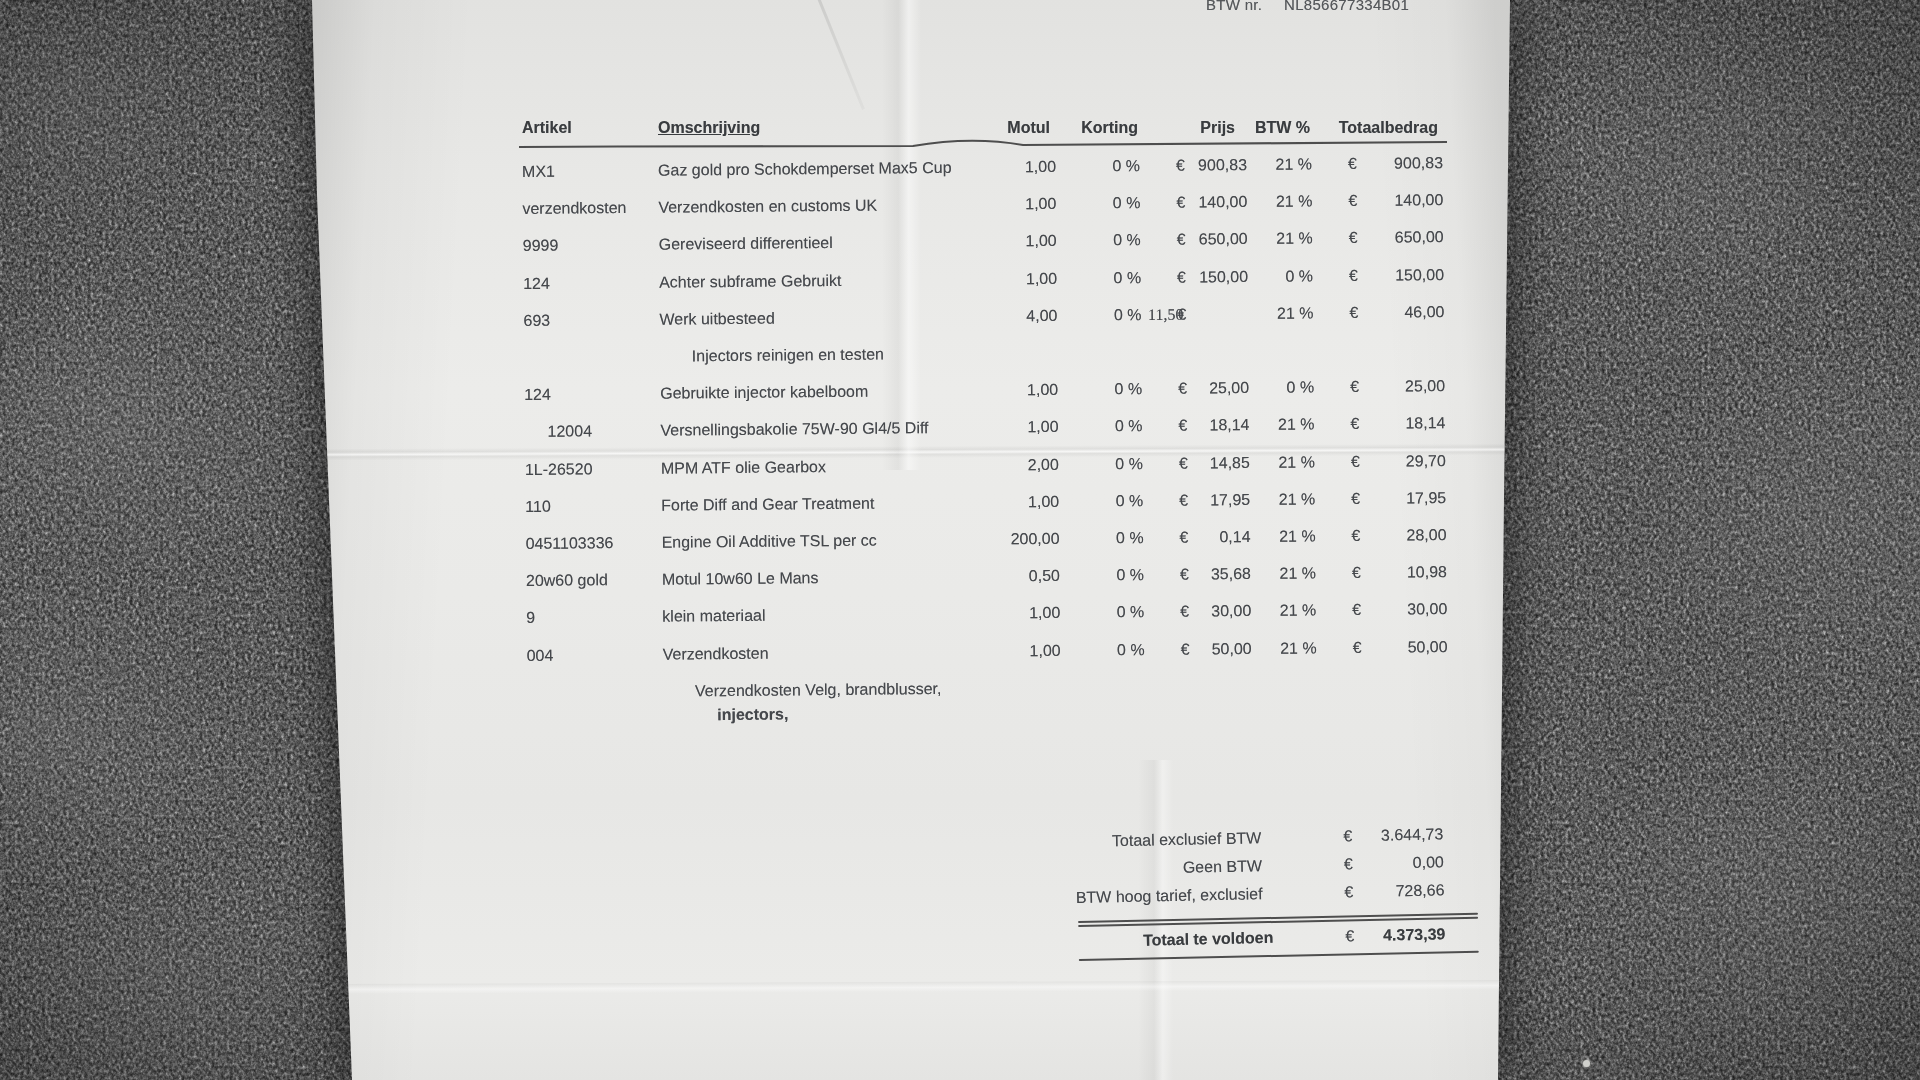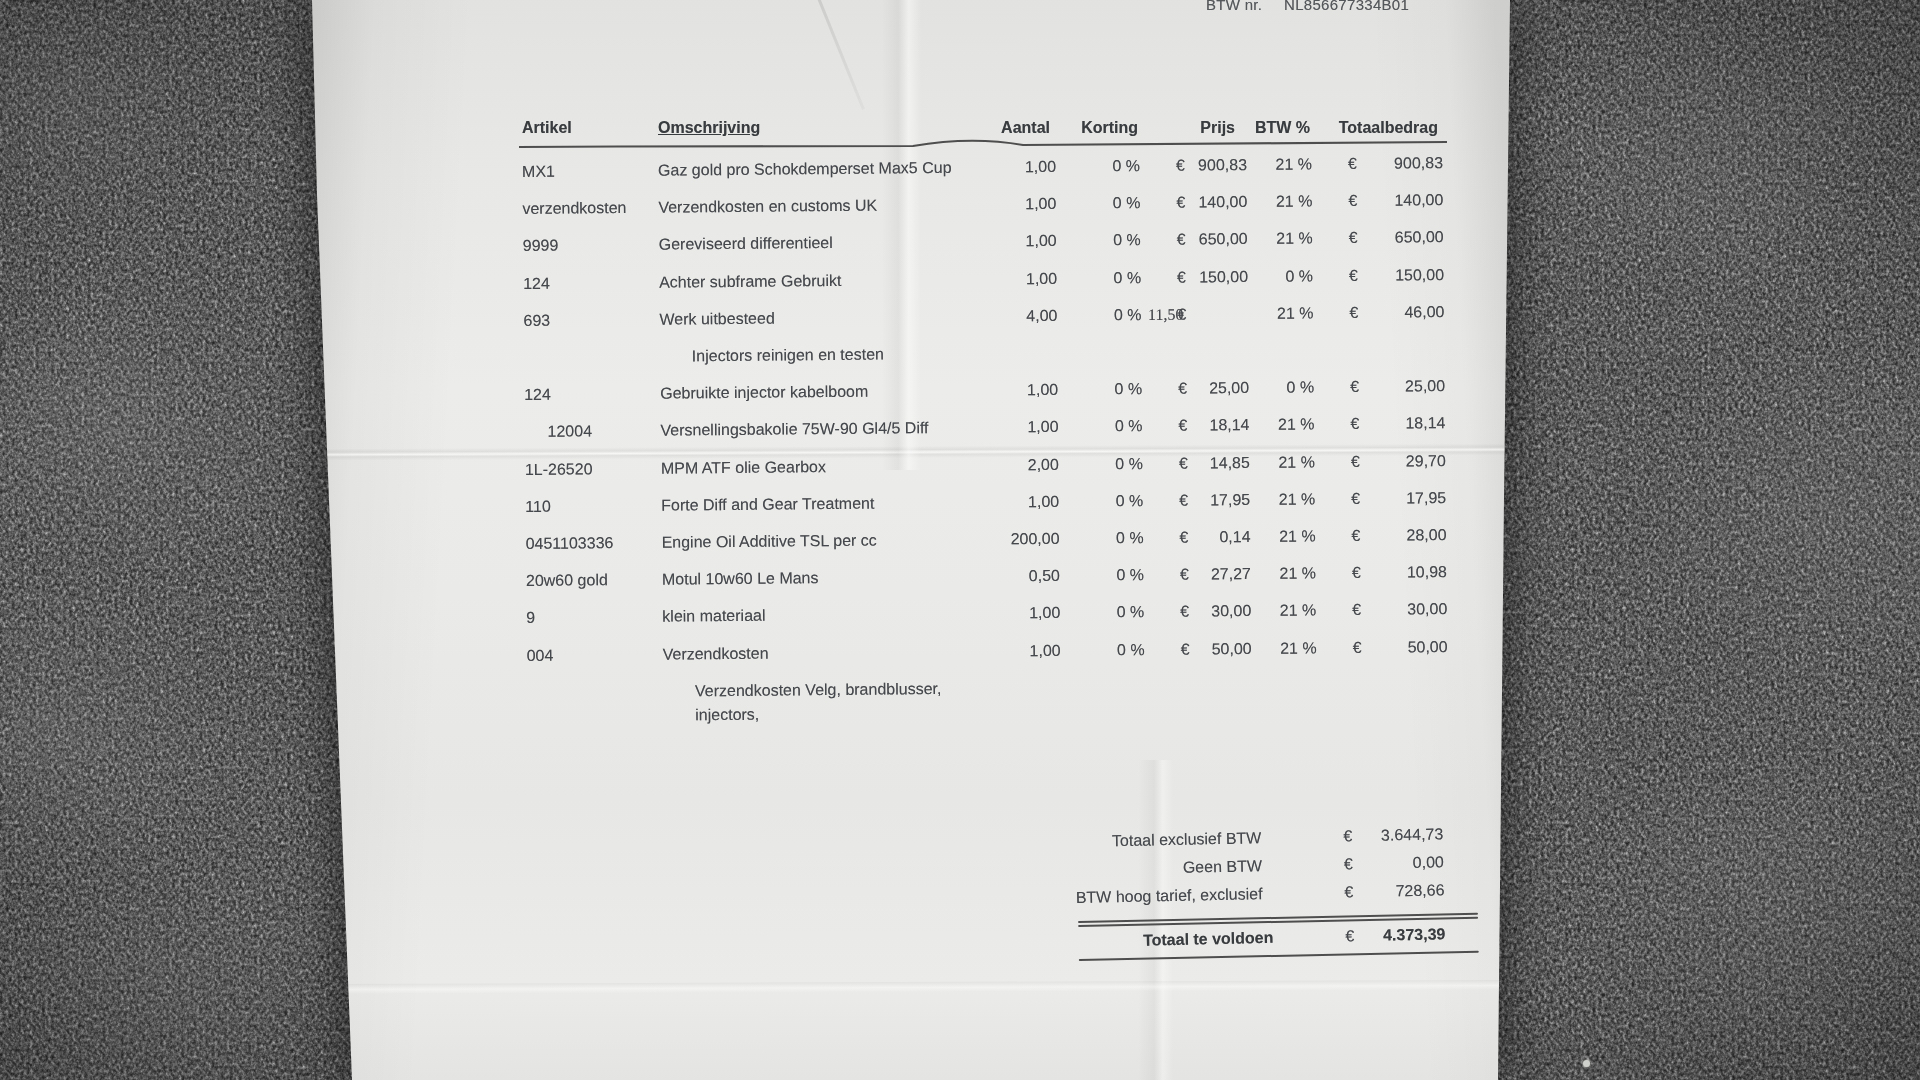--- a/index.html
+++ b/index.html
@@ -93,21 +93,21 @@
       <div class="crease crease-v-bottom"></div>
       <div class="crease crease-h-bottom"></div>
       <div class="crease corner-flap"></div>
 
       <span class="ptxt btw-note" style="left:1206px;top:-4px;">BTW nr.</span>
       <span class="ptxt btw-note" style="left:1284px;top:-4px;">NL856677334B01</span>
 
       <div>
         <span class="ptxt b" style="left:522px;top:119px;">Artikel</span>
         <span class="ptxt b" style="left:658px;top:119px;text-decoration:underline;">Omschrijving</span>
-        <span class="ptxt b r" style="left:948px;top:119px;width:102px;">Aantal</span>
+        <span class="ptxt b r" style="left:948px;top:119px;width:102px;">Motul</span>
         <span class="ptxt b r" style="left:1040px;top:119px;width:98px;">Korting</span>
         <span class="ptxt b r" style="left:1135px;top:119px;width:100px;">Prijs</span>
         <span class="ptxt b r" style="left:1210px;top:119px;width:100px;">BTW %</span>
         <span class="ptxt b r" style="left:1288px;top:119px;width:150px;">Totaalbedrag</span>
         <svg style="position:absolute;left:518px;top:136px;" width="932" height="16">
           <path d="M1,11 C150,10 330,10 395,10 C430,4 470,3 505,9 C700,8 880,6 929,6" stroke="#4e4e4e" stroke-width="2.2" fill="none"></path>
         </svg>
       </div>
 
       <div class="rows-layer" id="rows-layer">
@@ -223,21 +223,21 @@
     <span class="ptxt r c-btw" style="left:1214px;width:98px;">21 %</span>
     <span class="ptxt c-eur2" style="left:1348px;">€</span>
     <span class="ptxt r c-tot" style="left:1318px;width:125px;">28,00</span>
   </div>
           <div class="line-item" style="position: absolute; left: 0px; width: 1920px; top: 572.2px;">
     <span class="ptxt c-art" style="left:522px;">20w60 gold</span>
     <span class="ptxt c-oms" style="left:658px;">Motul 10w60 Le Mans</span>
     <span class="ptxt r c-aan" style="left:930px;width:126px;">0,50</span>
     <span class="ptxt r c-kor" style="left:1042px;width:98px;">0 %</span>
     <span class="ptxt c-eur1" style="left:1176px;">€</span>
-    <span class="ptxt r c-pri" style="left:1190px;width:57px;">27,27</span>
+    <span class="ptxt r c-pri" style="left:1190px;width:57px;">35,68</span>
     <span class="ptxt r c-btw" style="left:1214px;width:98px;">21 %</span>
     <span class="ptxt c-eur2" style="left:1348px;">€</span>
     <span class="ptxt r c-tot" style="left:1318px;width:125px;">10,98</span>
   </div>
           <div class="line-item" style="position: absolute; left: 0px; width: 1920px; top: 609.4px;">
     <span class="ptxt c-art" style="left:522px;">9</span>
     <span class="ptxt c-oms" style="left:658px;">klein materiaal</span>
     <span class="ptxt r c-aan" style="left:930px;width:126px;">1,00</span>
     <span class="ptxt r c-kor" style="left:1042px;width:98px;">0 %</span>
     <span class="ptxt c-eur1" style="left:1176px;">€</span>
@@ -254,21 +254,21 @@
     <span class="ptxt c-eur1" style="left:1176px;">€</span>
     <span class="ptxt r c-pri" style="left:1190px;width:57px;">50,00</span>
     <span class="ptxt r c-btw" style="left:1214px;width:98px;">21 %</span>
     <span class="ptxt c-eur2" style="left:1348px;">€</span>
     <span class="ptxt r c-tot" style="left:1318px;width:125px;">50,00</span>
   </div>
           <div class="line-note" style="position: absolute; left: 0px; width: 1920px; top: 683.8px;">
     <span class="ptxt c-note" style="left:690px;">Verzendkosten Velg, brandblusser,</span>
   </div>
           <div class="line-note" style="position: absolute; left: 0px; width: 1920px; top: 707.8px;">
-    <span class="ptxt c-note" style="left:690px;">injectors,</span>
+    <span class="ptxt c-note" style="left:712px;font-weight:bold;">injectors,</span>
   </div>
         </div>
 
       <div class="totals-layer">
         <div id="totals-lines">
             <div class="total-line" style="position: absolute; left: 0px; width: 1920px; top: 833px;">
     <span class="ptxt r t-label" style="left:950px;width:313px;">Totaal exclusief BTW</span>
     <span class="ptxt t-euro" style="left:1345px;">€</span>
     <span class="ptxt r t-value" style="left:1360px;width:85px;">3.644,73</span>
   </div>

